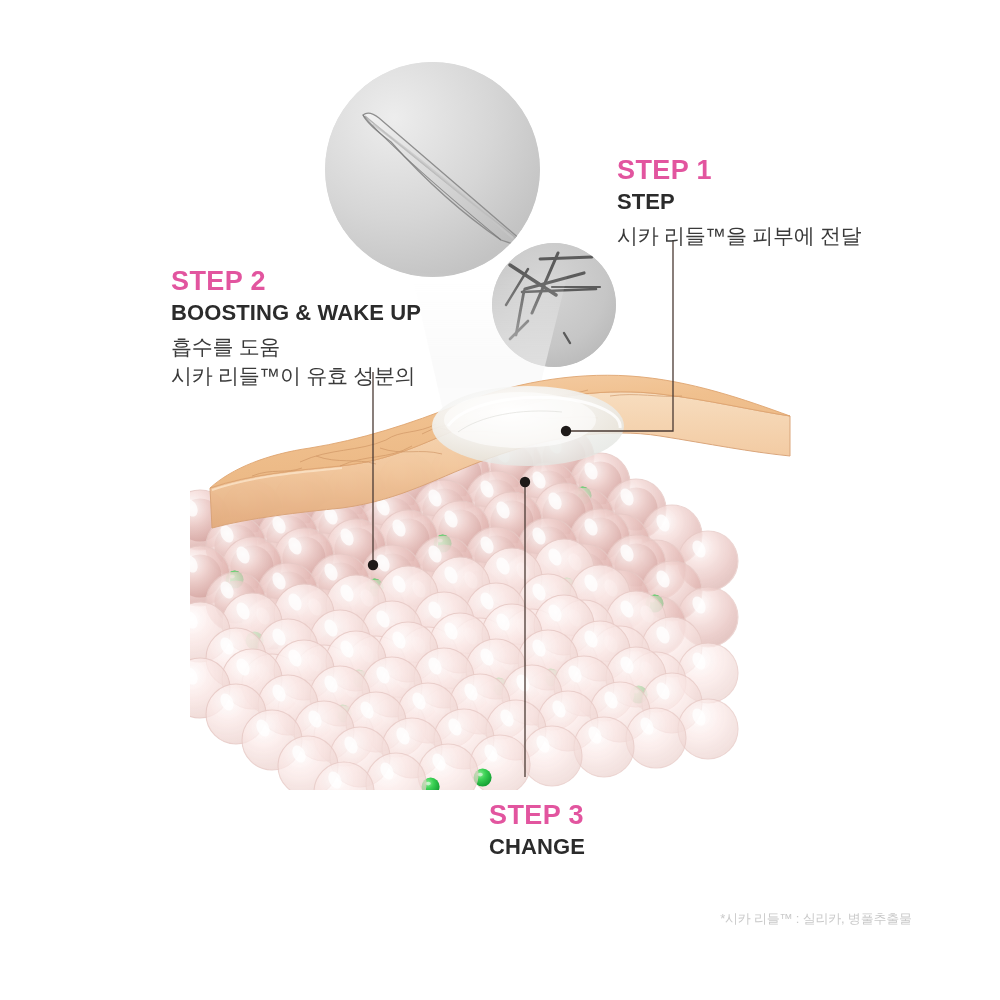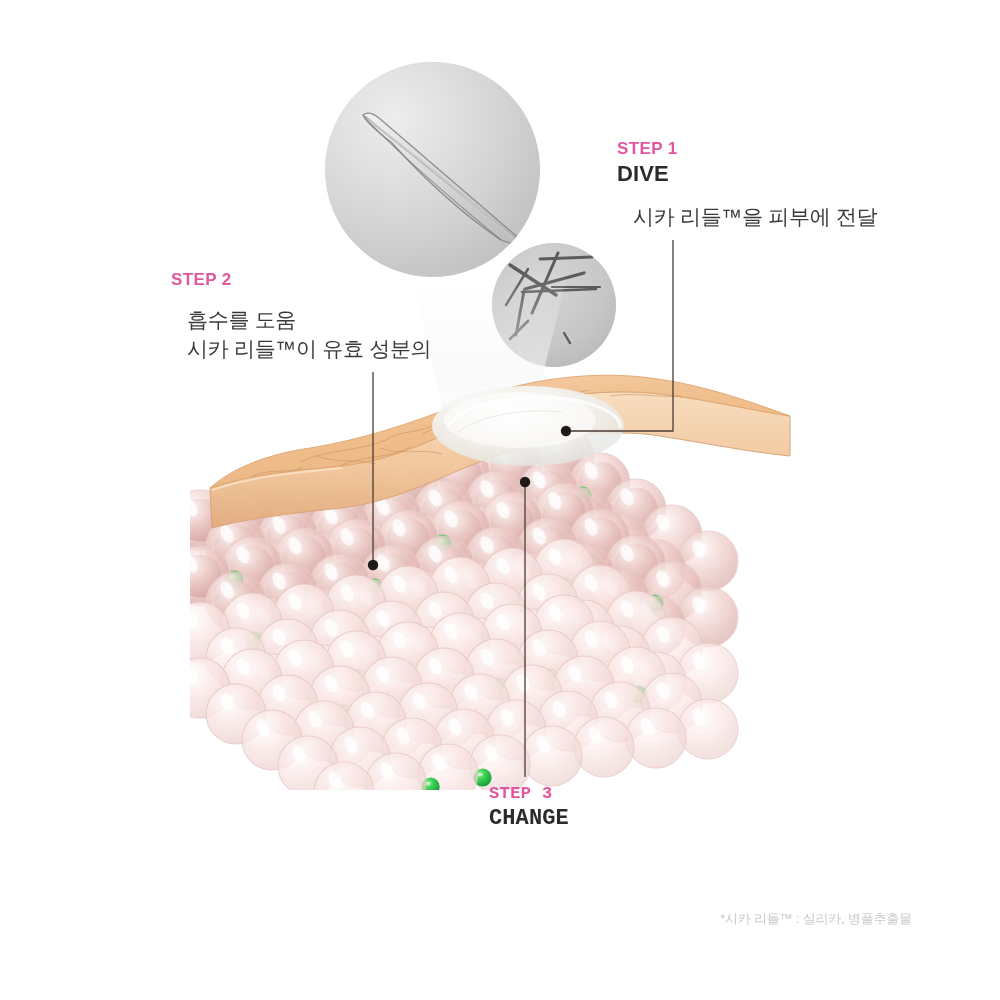--- a/index.html
+++ b/index.html
@@ -17,47 +17,47 @@
     background: #ffffff;
     overflow: hidden;
   }
 
   
   .step-block {
     position: absolute;
     white-space: nowrap;
   }
   .step-kicker {
-    font-size: 17px;
+    font-size: 27px;
     font-weight: bold;
     letter-spacing: 0.4px;
     line-height: 1.18;
-    margin: 0 0 2px 0;
+    margin: 16px 0 2px 0;
   }
   .step-title {
     font-size: 22px;
     font-weight: bold;
     color: #2b2b2b;
     letter-spacing: 0.1px;
     line-height: 1.2;
     margin: 0 0 7px 0;
   }
   .step-desc {
     font-size: 21px;
     font-weight: 400;
     color: #3a3a3a;
     line-height: 1.38;
-    margin: 16px;
+    margin: 0;
     letter-spacing: -0.3px;
   }
   .step-desc .ln { display: block; }
 
   #step1-block { left: 617px; top: 139px; }
-  #step2-block { left: 171px; top: 270px; }
-  #step3-block { left: 489px; top: 784px; font-family: Liberation Mono, monospace; }
+  #step2-block { left: 171px; top: 250px; }
+  #step3-block { left: 489px; top: 784px; }
 
   
   .leader-svg {
     position: absolute;
     left: 0; top: 0;
     width: 1000px;
     height: 1000px;
     pointer-events: none;
   }
 
@@ -693,28 +693,29 @@
 
     <polyline points="373,372 373,561" fill="none" stroke="#4a3a33" stroke-width="1.3"></polyline>
     <circle cx="373" cy="565" r="5.2" fill="#1e1a18"></circle>
 
     <polyline points="525,487 525,777" fill="none" stroke="#4a3a33" stroke-width="1.3"></polyline>
     <circle cx="525" cy="482" r="5.2" fill="#1e1a18"></circle>
   </svg>
 
   <div class="step-block" id="step1-block">
     <div class="step-kicker" style="color: rgb(226, 85, 159);">STEP 1</div>
-    <div class="step-title">DIVE</div>
+    <div class="step-title">STEP</div>
     <div class="step-desc">
       <span class="ln">시카 리들™을 피부에 전달</span>
     </div>
   </div>
 
   <div class="step-block" id="step2-block">
     <div class="step-kicker" style="color: rgb(226, 85, 159);">STEP 2</div>
+    <div class="step-title">BOOSTING &amp; WAKE UP</div>
     <div class="step-desc">
       <span class="ln">흡수를 도움</span>
       <span class="ln">시카 리들™이 유효 성분의</span>
     </div>
   </div>
 
   <div class="step-block" id="step3-block">
     <div class="step-kicker" style="color: rgb(226, 85, 159);">STEP 3</div>
     <div class="step-title">CHANGE</div>
   </div>

